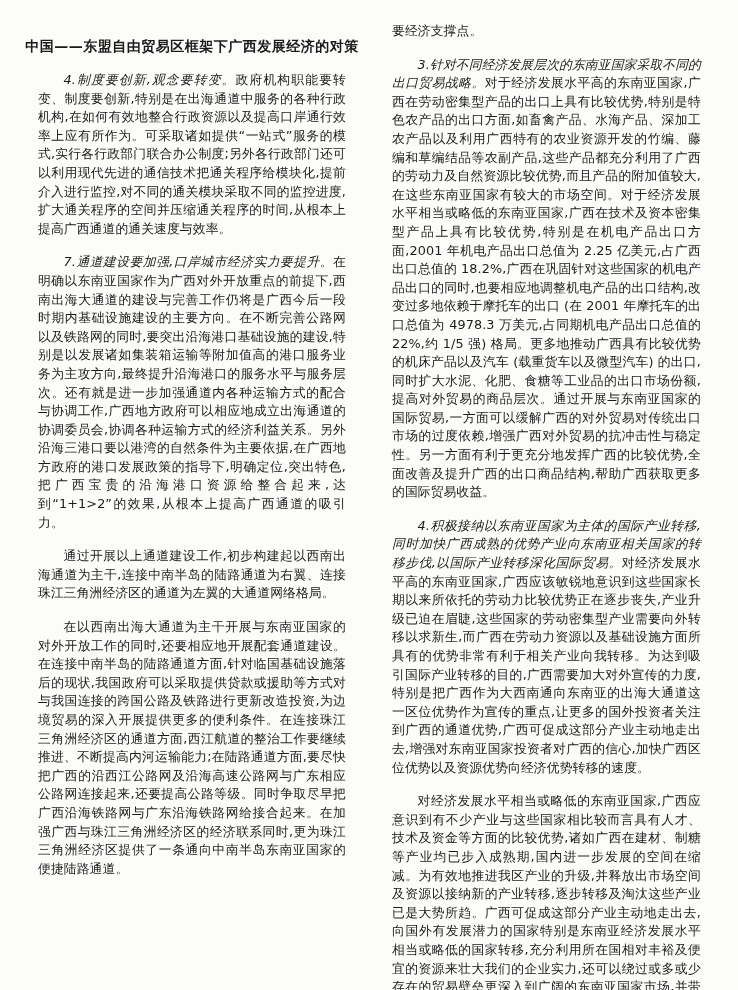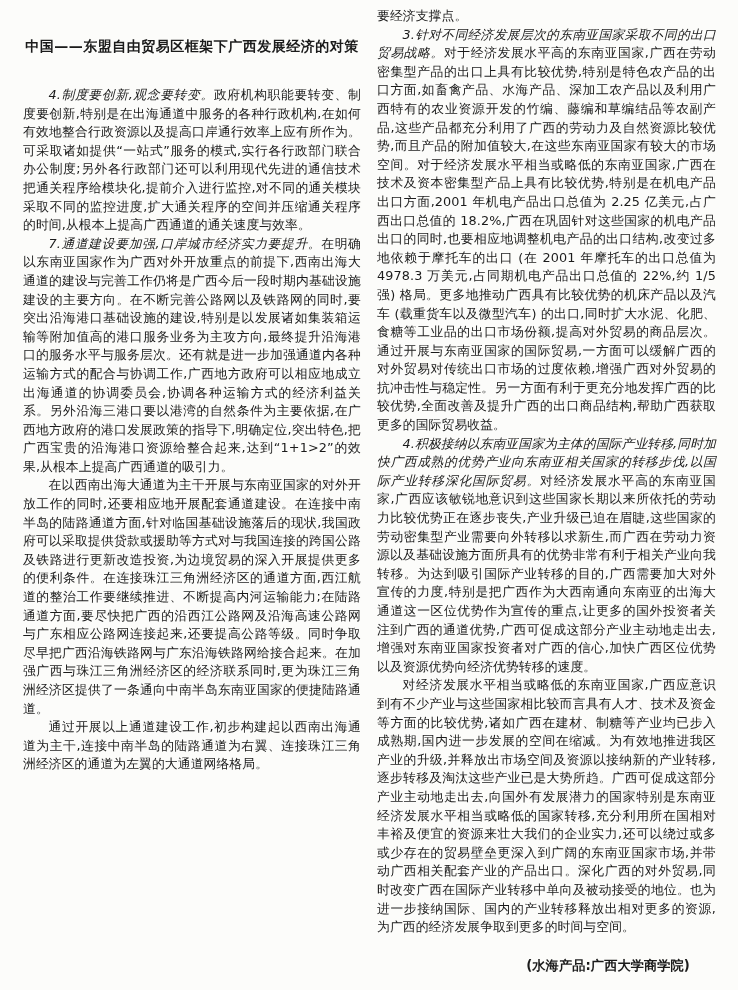--- a/index.html
+++ b/index.html
@@ -18,24 +18,24 @@
     top: 0;
   }
   .col-left  { left: 23px;  top: 36px; width: 338px; }
   .col-right { left: 377px; top: 7px;  width: 339px; }
   .title {
     font-size: 14px;
     font-weight: bold;
     text-align: center;
     letter-spacing: 0.5px;
     line-height: 20px;
-    margin: 0 0 30px 0;
+    margin: 0 0 15px 0;
   }
   .para {
-    margin: 0;
+    margin: 15px;
     font-size: 12.8px;
     line-height: 18.6px;
     text-align: justify;
     text-indent: 2em;
     letter-spacing: 0.1px;
   }
   .para.noindent { text-indent: 0; }
   .lead { font-style: italic; font-weight: 500; }
   .author {
     margin: 20px 0 0 0;
@@ -53,23 +53,23 @@
 <div class="page">
 
   <div class="col col-left">
     <h1 class="title">中国——东盟自由贸易区框架下广西发展经济的对策</h1>
 
     <p class="para"><span class="lead">4.制度要创新,观念要转变。</span><span>政府机构职能要转变、制度要创新,特别是在出海通道中服务的各种行政机构,在如何有效地整合行政资源以及提高口岸通行效率上应有所作为。可采取诸如提供“一站式”服务的模式,实行各行政部门联合办公制度;另外各行政部门还可以利用现代先进的通信技术把通关程序给模块化,提前介入进行监控,对不同的通关模块采取不同的监控进度,扩大通关程序的空间并压缩通关程序的时间,从根本上提高广西通道的通关速度与效率。</span></p>
 
 
     <p class="para"><span class="lead">7.通道建设要加强,口岸城市经济实力要提升。</span><span>在明确以东南亚国家作为广西对外开放重点的前提下,西南出海大通道的建设与完善工作仍将是广西今后一段时期内基础设施建设的主要方向。在不断完善公路网以及铁路网的同时,要突出沿海港口基础设施的建设,特别是以发展诸如集装箱运输等附加值高的港口服务业务为主攻方向,最终提升沿海港口的服务水平与服务层次。还有就是进一步加强通道内各种运输方式的配合与协调工作,广西地方政府可以相应地成立出海通道的协调委员会,协调各种运输方式的经济利益关系。另外沿海三港口要以港湾的自然条件为主要依据,在广西地方政府的港口发展政策的指导下,明确定位,突出特色,把广西宝贵的沿海港口资源给整合起来,达到“1+1&gt;2”的效果,从根本上提高广西通道的吸引力。</span></p>
 
+    <p class="para"><span>通过开展以上通道建设工作,初步构建起以西南出海通道为主干,连接中南半岛的陆路通道为右翼、连接珠江三角洲经济区的通道为左翼的大通道网络格局。</span></p>
+
     <p class="para"><span>在以西南出海大通道为主干开展与东南亚国家的对外开放工作的同时,还要相应地开展配套通道建设。在连接中南半岛的陆路通道方面,针对临国基础设施落后的现状,我国政府可以采取提供贷款或援助等方式对与我国连接的跨国公路及铁路进行更新改造投资,为边境贸易的深入开展提供更多的便利条件。在连接珠江三角洲经济区的通道方面,西江航道的整治工作要继续推进、不断提高内河运输能力;在陆路通道方面,要尽快把广西的沿西江公路网及沿海高速公路网与广东相应公路网连接起来,还要提高公路等级。同时争取尽早把广西沿海铁路网与广东沿海铁路网给接合起来。在加强广西与珠江三角洲经济区的经济联系同时,更为珠江三角洲经济区提供了一条通向中南半岛东南亚国家的便捷陆路通道。</span></p>
-
-    <p class="para"><span>通过开展以上通道建设工作,初步构建起以西南出海通道为主干,连接中南半岛的陆路通道为右翼、连接珠江三角洲经济区的通道为左翼的大通道网络格局。</span></p>
 
   </div>
 
   <div class="col col-right">
     <p class="para noindent"><span>要经济支撑点。</span></p>
 
     <p class="para"><span class="lead">3.针对不同经济发展层次的东南亚国家采取不同的出口贸易战略。</span><span>对于经济发展水平高的东南亚国家,广西在劳动密集型产品的出口上具有比较优势,特别是特色农产品的出口方面,如畜禽产品、水海产品、深加工农产品以及利用广西特有的农业资源开发的竹编、藤编和草编结品等农副产品,这些产品都充分利用了广西的劳动力及自然资源比较优势,而且产品的附加值较大,在这些东南亚国家有较大的市场空间。对于经济发展水平相当或略低的东南亚国家,广西在技术及资本密集型产品上具有比较优势,特别是在机电产品出口方面,2001 年机电产品出口总值为 2.25 亿美元,占广西出口总值的 18.2%,广西在巩固针对这些国家的机电产品出口的同时,也要相应地调整机电产品的出口结构,改变过多地依赖于摩托车的出口 (在 2001 年摩托车的出口总值为 4978.3 万美元,占同期机电产品出口总值的 22%,约 1/5 强) 格局。更多地推动广西具有比较优势的机床产品以及汽车 (载重货车以及微型汽车) 的出口,同时扩大水泥、化肥、食糖等工业品的出口市场份额,提高对外贸易的商品层次。通过开展与东南亚国家的国际贸易,一方面可以缓解广西的对外贸易对传统出口市场的过度依赖,增强广西对外贸易的抗冲击性与稳定性。另一方面有利于更充分地发挥广西的比较优势,全面改善及提升广西的出口商品结构,帮助广西获取更多的国际贸易收益。</span></p>
 
     <p class="para"><span class="lead">4.积极接纳以东南亚国家为主体的国际产业转移,同时加快广西成熟的优势产业向东南亚相关国家的转移步伐,以国际产业转移深化国际贸易。</span><span>对经济发展水平高的东南亚国家,广西应该敏锐地意识到这些国家长期以来所依托的劳动力比较优势正在逐步丧失,产业升级已迫在眉睫,这些国家的劳动密集型产业需要向外转移以求新生,而广西在劳动力资源以及基础设施方面所具有的优势非常有利于相关产业向我转移。为达到吸引国际产业转移的目的,广西需要加大对外宣传的力度,特别是把广西作为大西南通向东南亚的出海大通道这一区位优势作为宣传的重点,让更多的国外投资者关注到广西的通道优势,广西可促成这部分产业主动地走出去,增强对东南亚国家投资者对广西的信心,加快广西区位优势以及资源优势向经济优势转移的速度。</span></p>
 

